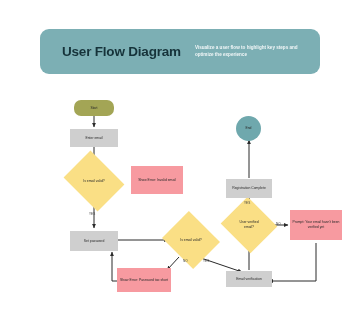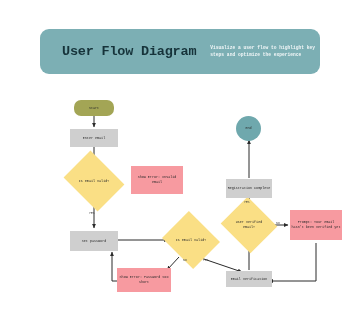--- a/index.html
+++ b/index.html
@@ -12,21 +12,20 @@
     background: #ffffff;
     font-family: "Liberation Sans", sans-serif;
     overflow: hidden;
     position: relative;
   }
   #canvas {
     position: absolute;
     left: 0; top: 0;
     width: 360px;
     height: 332px;
-    font-family: Liberation Mono, monospace;
   }
 
   
   .banner {
     position: absolute;
     left: 40px;
     top: 29px;
     width: 280px;
     height: 45px;
     background: #7cafb4;

